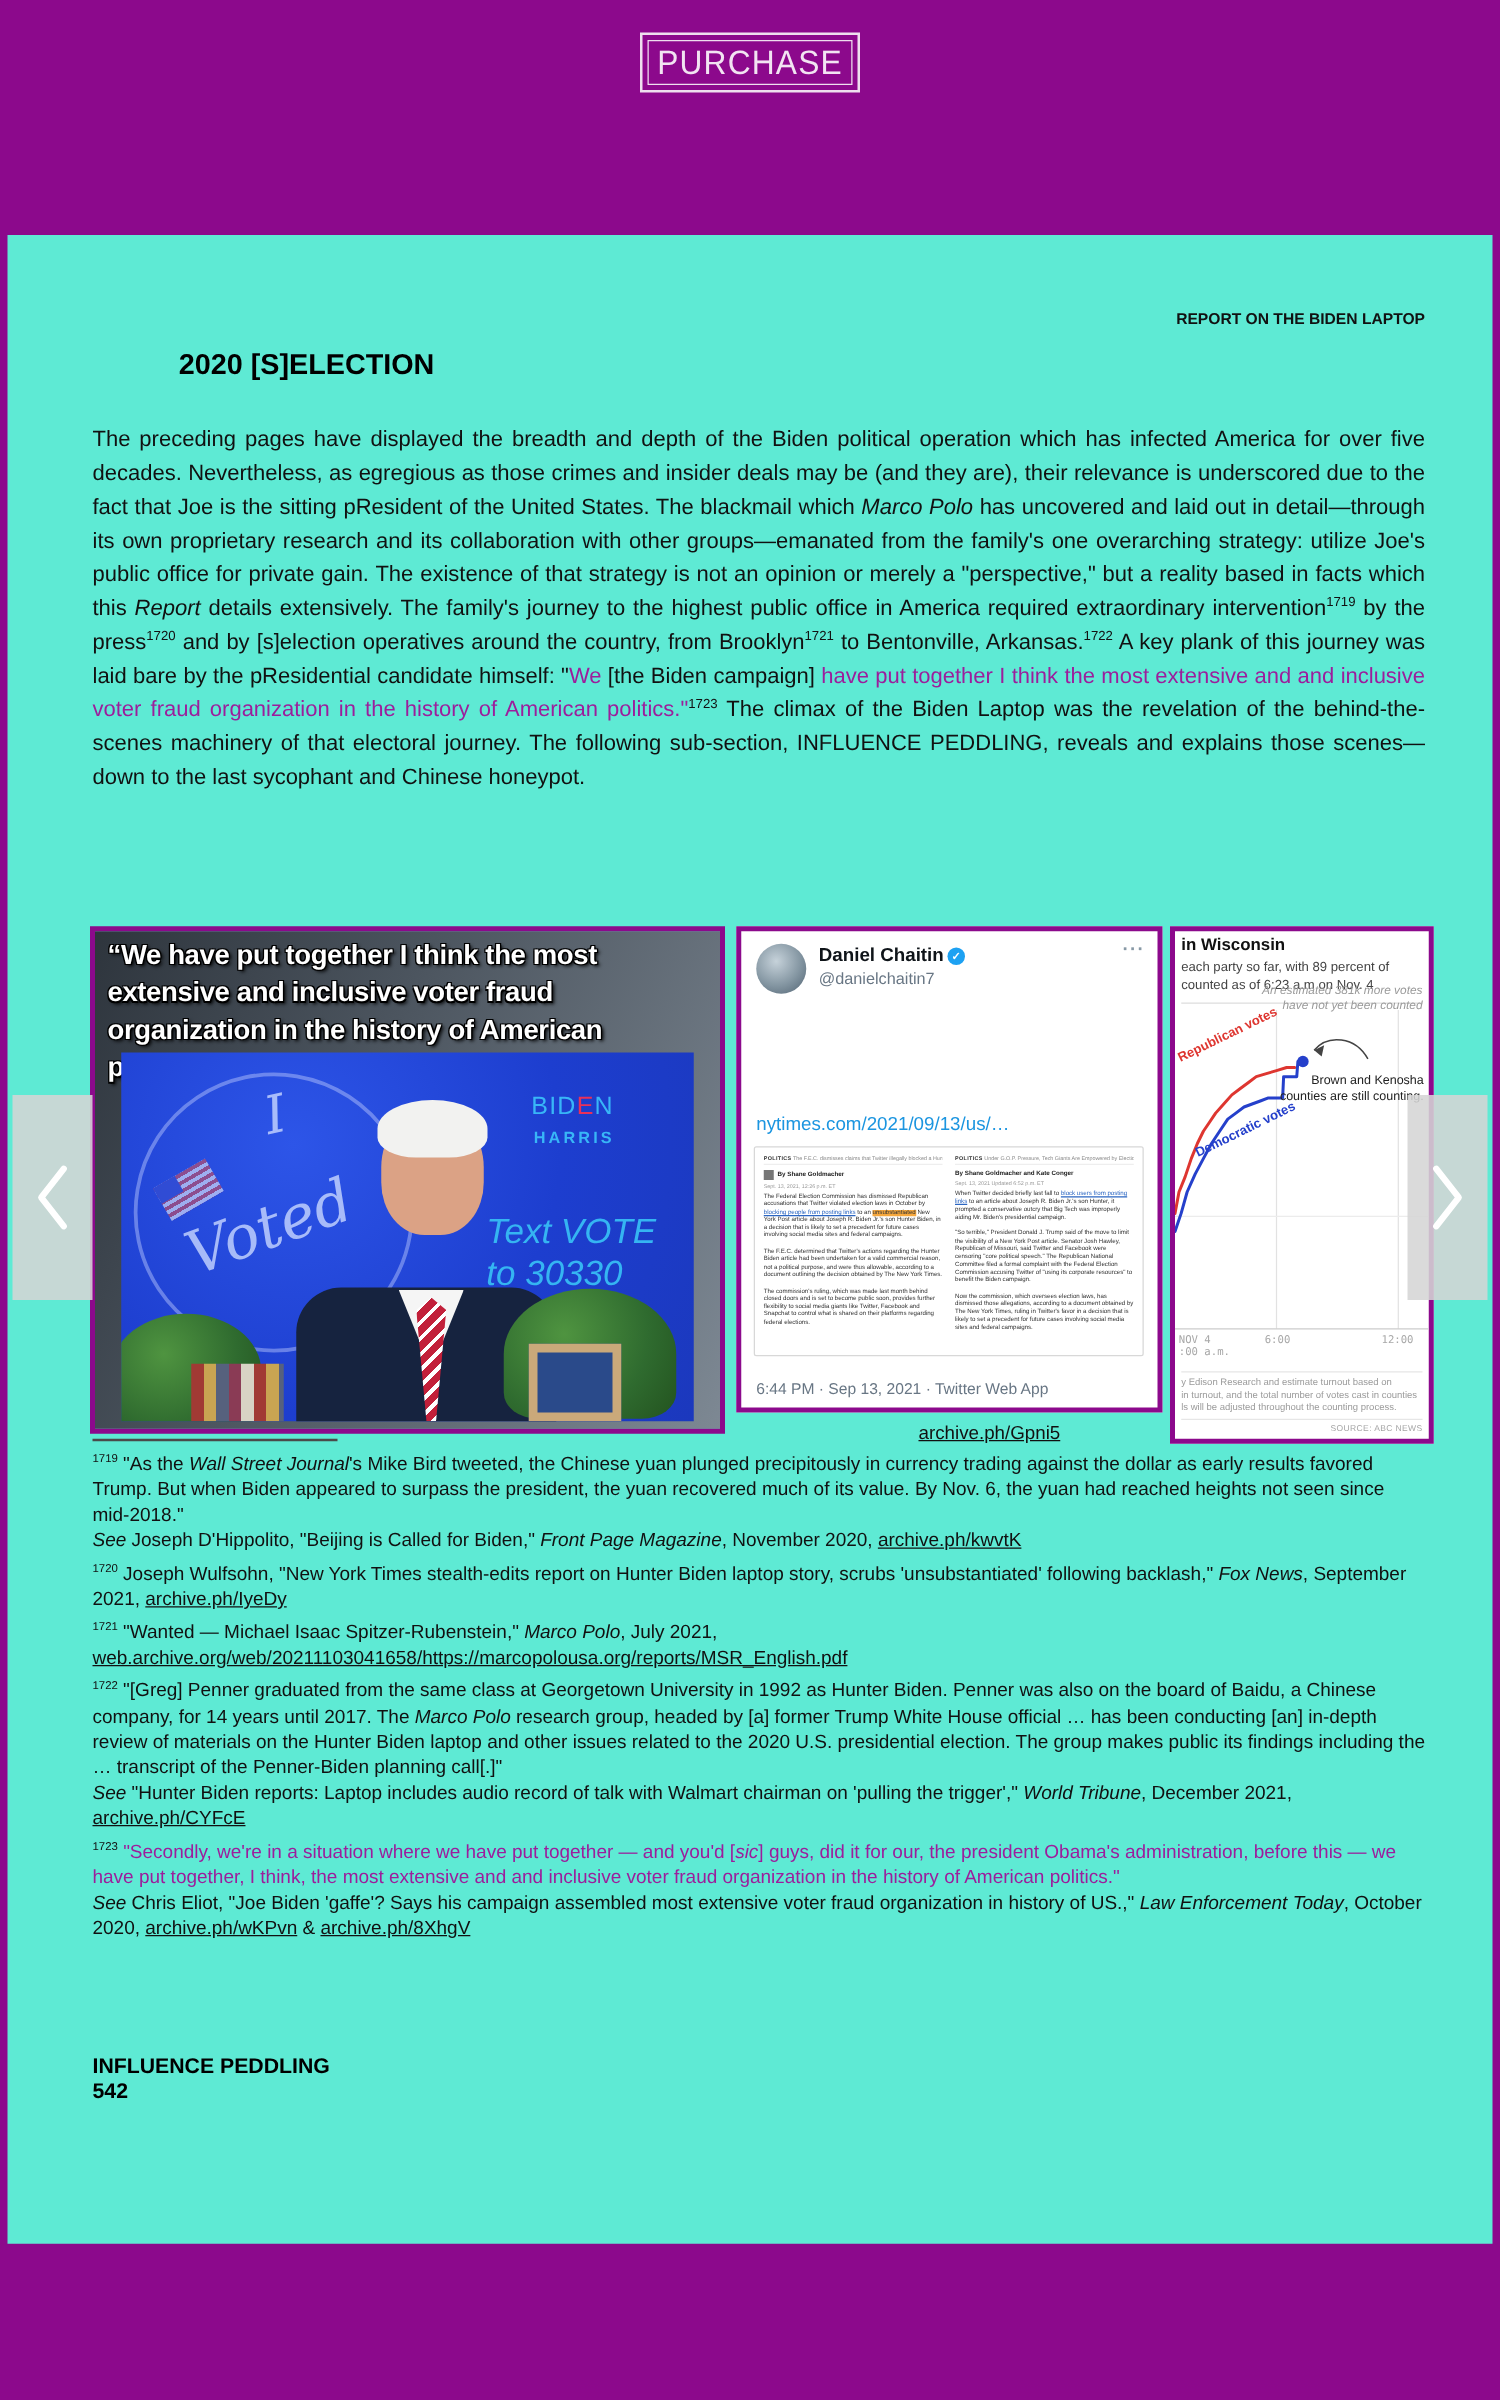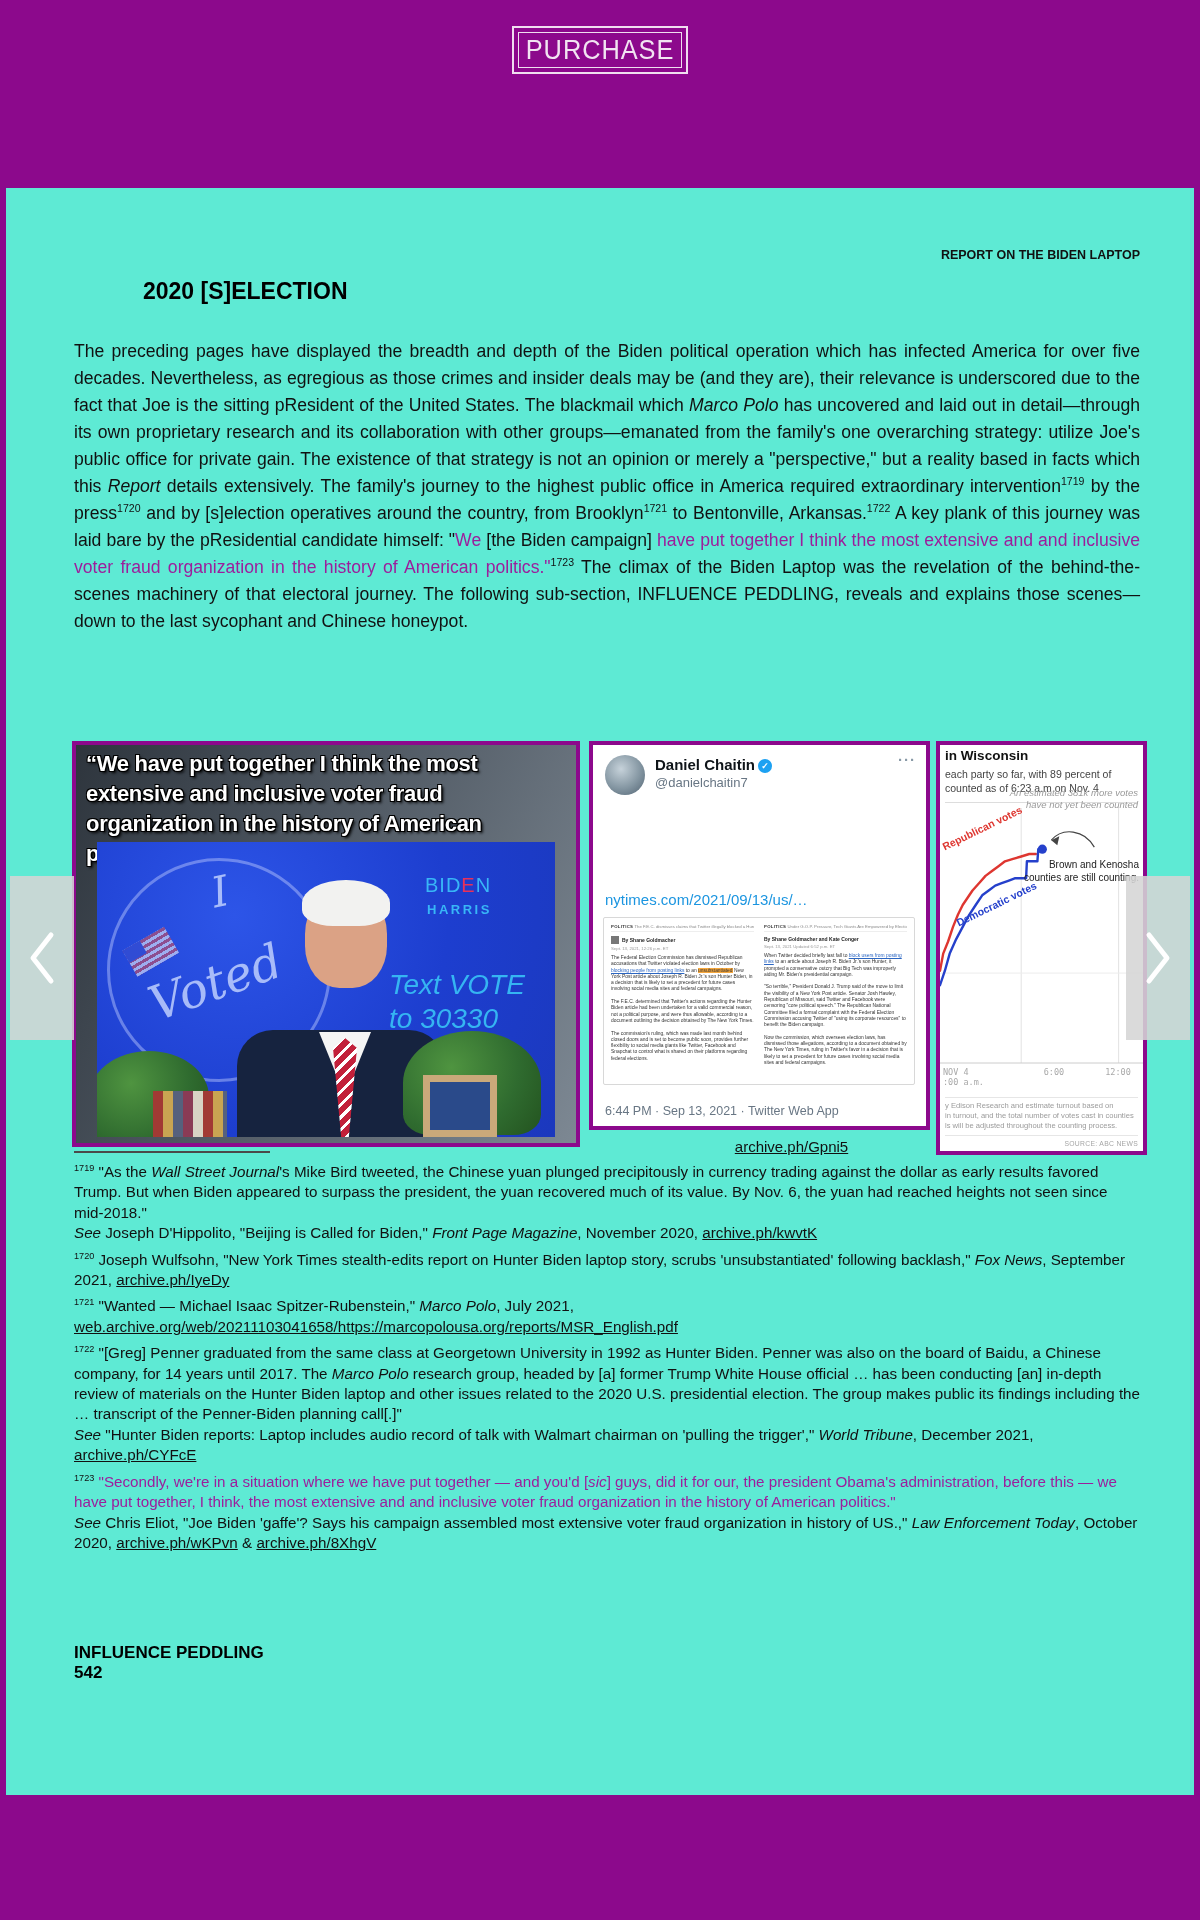--- a/index.html
+++ b/index.html
@@ -115,21 +115,21 @@
   .ch-title{position:absolute;left:5px;top:3px;font-size:13.5px;font-weight:bold;color:#111;}
   .ch-sub{position:absolute;left:5px;top:22px;font-size:10.5px;line-height:14px;color:#444;}
   .ch-hr{position:absolute;left:5px;right:5px;top:57px;border-top:1px solid #ddd;}
   .ch-note{position:absolute;right:5px;top:42px;font-size:9.5px;line-height:12px;color:#9a9a9a;font-style:italic;text-align:right;}
   .ch-svg{position:absolute;left:0;top:0;width:203px;height:350px;pointer-events:none;}
   .ch-rep-label{position:absolute;left:3px;top:96px;font-size:10.5px;font-weight:bold;color:#DE3630;transform:rotate(-26deg);transform-origin:left center;white-space:nowrap;}
   .ch-dem-label{position:absolute;left:17px;top:172px;font-size:10.5px;font-weight:bold;color:#2540CB;transform:rotate(-26deg);transform-origin:left center;white-space:nowrap;}
   .ch-ann{position:absolute;right:4px;top:113px;font-size:10px;line-height:13px;color:#222;text-align:right;}
   .ch-tick{position:absolute;font-family:"DejaVu Sans Mono",monospace;font-size:8.5px;line-height:10px;color:#a8a8a8;}
   .ch-tick.t1{left:3px;top:322px;}
-  .ch-tick.t2{left:66px;top:322px;width:32px;text-align:center;margin-left:32px;}
+  .ch-tick.t2{left:66px;top:322px;width:32px;text-align:center;}
   .ch-tick.t3{left:158px;top:322px;width:40px;text-align:center;}
   .ch-foot-hr{position:absolute;left:5px;right:5px;top:352px;border-top:1px solid #e6e6e6;}
   .ch-foot{position:absolute;left:5px;right:5px;top:356px;font-size:7.6px;line-height:10px;color:#9b9b9b;}
   .ch-source{position:absolute;left:5px;right:5px;top:390px;border-top:1px solid #e6e6e6;padding-top:4px;
     text-align:right;font-size:6.8px;color:#a5a5a5;letter-spacing:.3px;}
   
   .fn-sep{position:absolute;left:68px;top:963px;width:196px;border-top:2px solid #4a4a4a;}
   .footnotes{position:absolute;left:68px;top:974px;width:1066px;font-size:15.2px;line-height:20.4px;color:#111;}
   .fn{margin-bottom:6px;}
   

